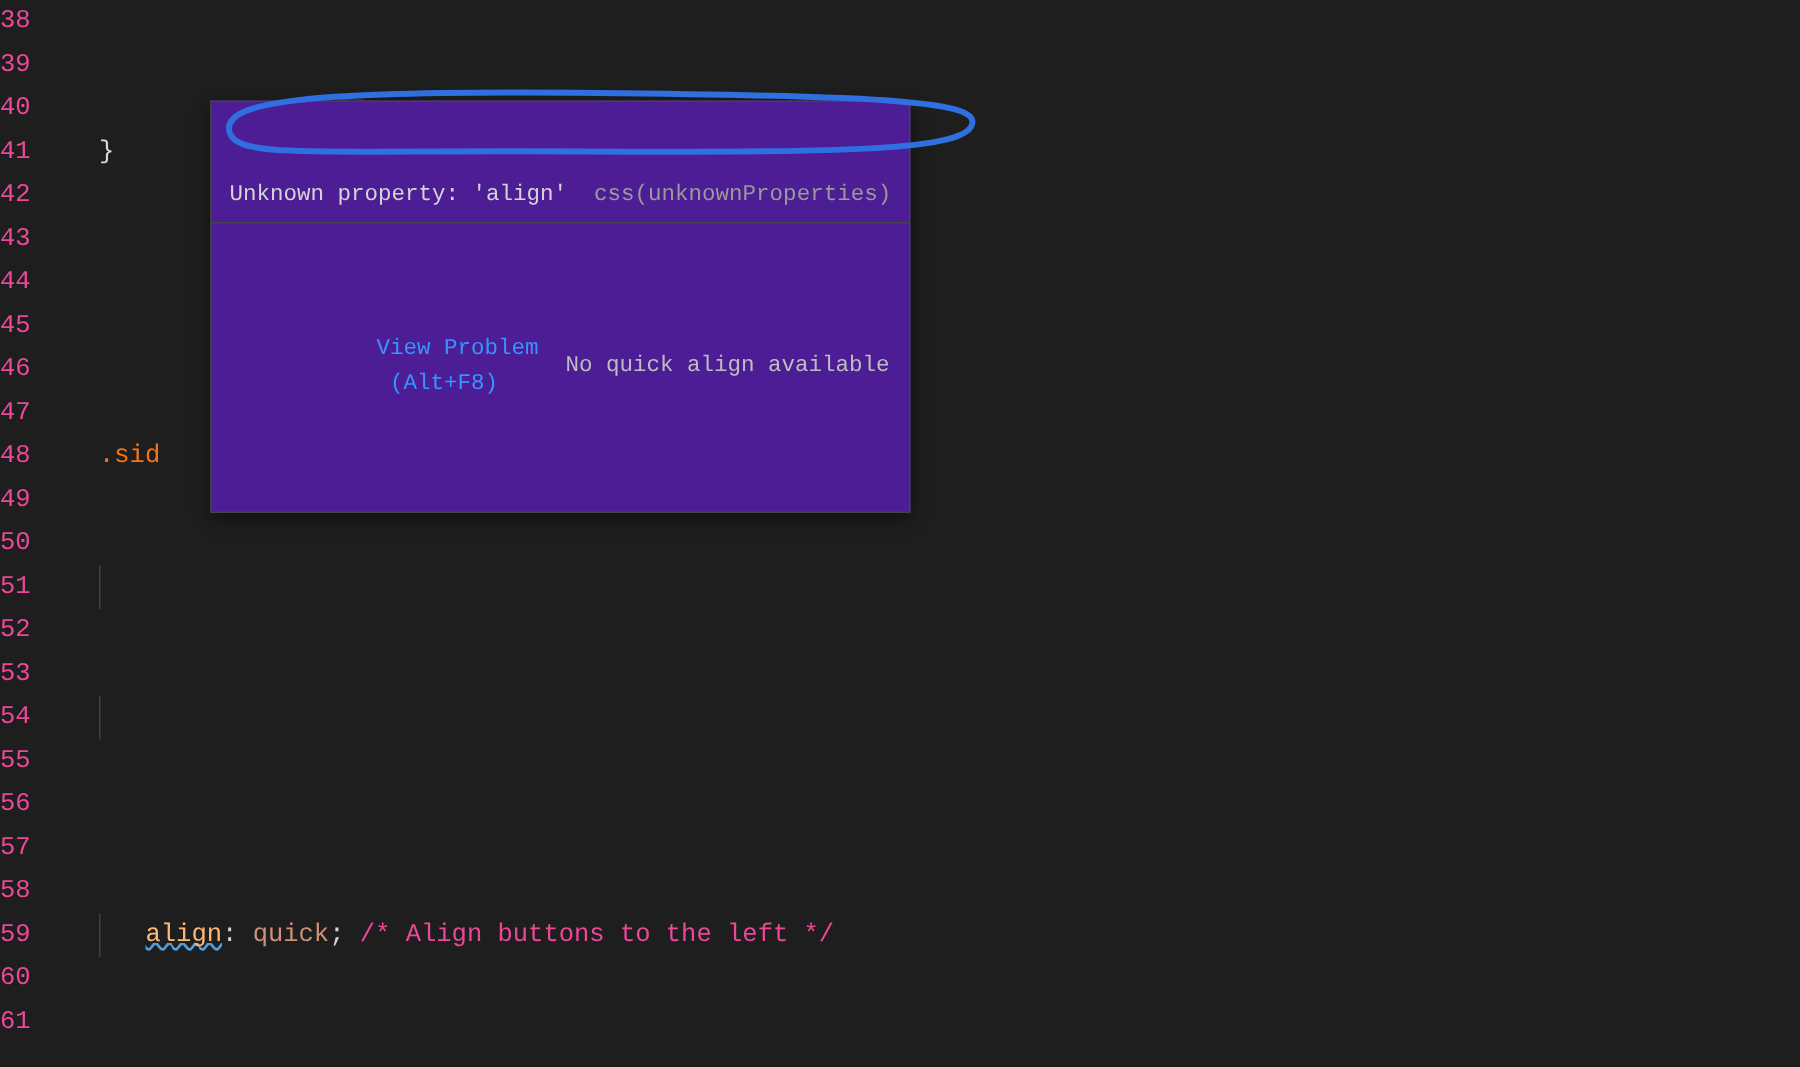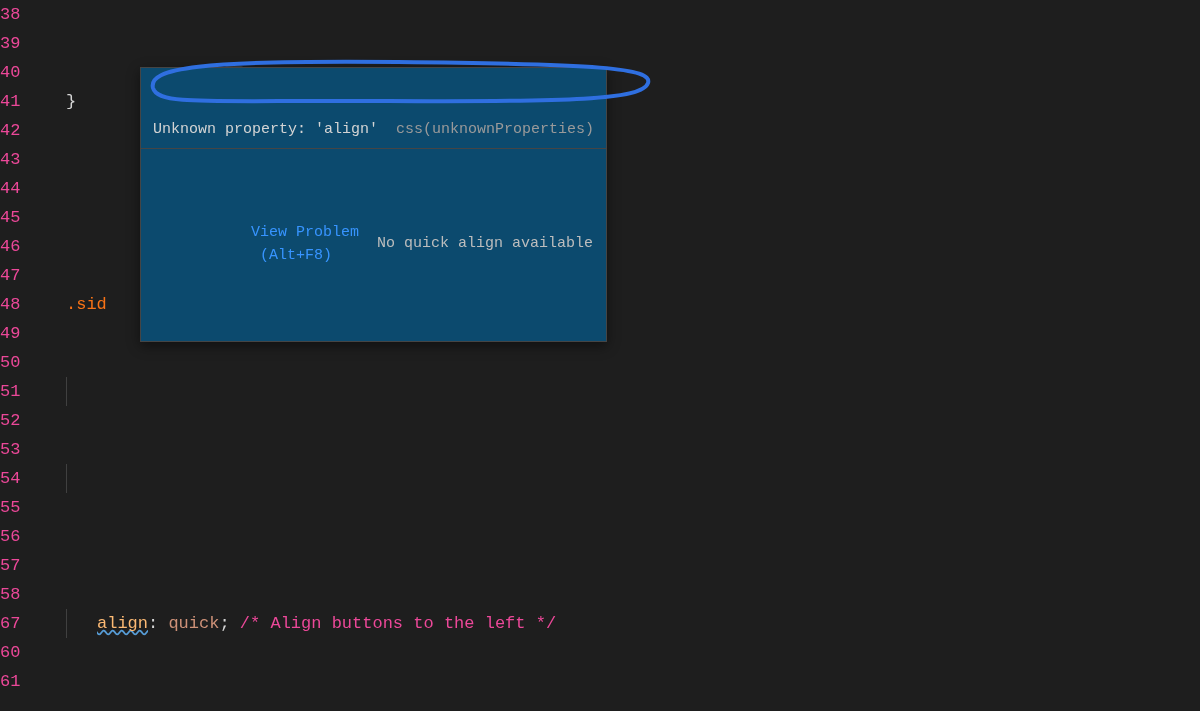--- a/index.html
+++ b/index.html
@@ -51,21 +51,21 @@
     text-decoration: underline wavy #569cd6;
     text-decoration-skip-ink: none;
   }
   .indent-guide { border-left: 1px solid #404040; display:inline-block; height:29px; vertical-align: top; }
 
   
   .hover {
     position: absolute;
     top: 67px;
     left: 74px;
-    background: #0c4a6e;
+    background: #4c1d95;
     border: 1px solid #454545;
     color: #cccccc;
     font-size: 15px;
     line-height: 1.5;
     box-shadow: 0 4px 12px rgba(0,0,0,.45);
     z-index: 10;
     min-width: 418px;
   }
   .hover .hover-row {
     padding: 6px 12px;
@@ -134,21 +134,21 @@
     <div class="ln">49</div>
     <div class="ln">50</div>
     <div class="ln">51</div>
     <div class="ln">52</div>
     <div class="ln">53</div>
     <div class="ln">54</div>
     <div class="ln">55</div>
     <div class="ln">56</div>
     <div class="ln">57</div>
     <div class="ln">58</div>
-    <div class="ln">67</div>
+    <div class="ln">59</div>
     <div class="ln">60</div>
     <div class="ln">61</div>
   </div>
 
   <div class="code">
 
     <div class="line"><span class="c-brace">}</span></div>
     <div class="line"></div>
 
     <div class="line"><span class="c-sel">.sid</span></div>

